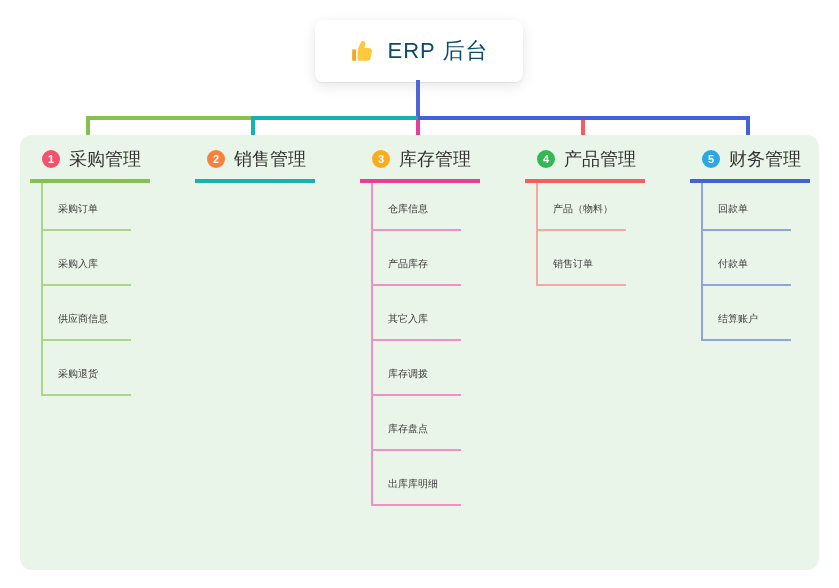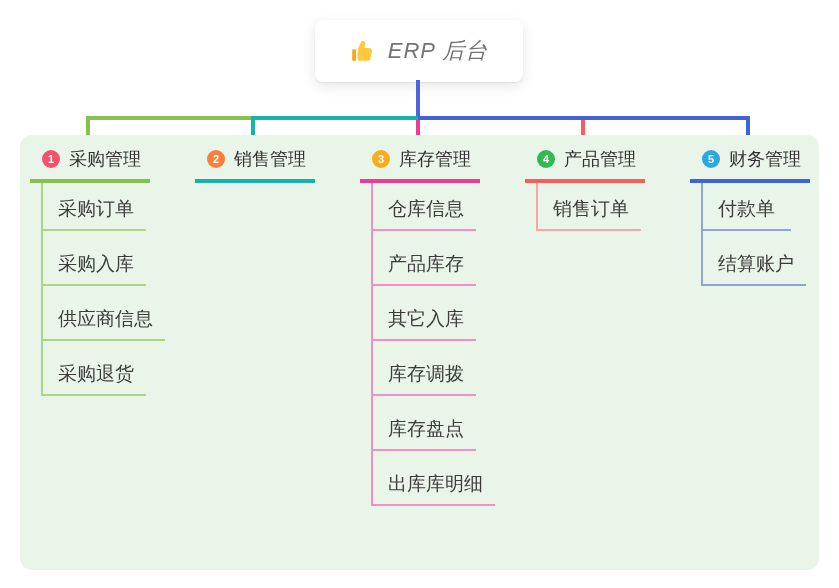--- a/index.html
+++ b/index.html
@@ -7,21 +7,21 @@
   body { font-family: "Liberation Sans", "DejaVu Sans", sans-serif; }
 
   .canvas { position:relative; width:839px; height:588px; background:#fff; overflow:hidden; }
 
   
   .root-node {
     position:absolute; left:315px; top:20px; width:208px; height:62px;
     background:#fff; border-radius:8px;
     box-shadow:0 1px 2px rgba(0,0,0,.06), 0 4px 14px rgba(0,0,0,.10);
     display:flex; align-items:center; justify-content:center; gap:12px;
-    font-size:22px; color:#737373; letter-spacing:1px;font-style:italic;
+    font-size:22px; color:#0c4a6e; letter-spacing:1px;
   }
   .thumb-icon { width:26px; height:26px; flex:none; display:inline-flex; }
 
   
   .line { position:absolute; }
   .root-vline { left:416px; top:80px; width:4px; height:40px; }
   .seg { top:116px; height:4px; }
   .seg-0 { left:86px;  width:167px; }
   .seg-1 { left:253px; width:165px; }
   .seg-2 { left:418px; width:332px; }
@@ -50,21 +50,21 @@
     width:18px; height:18px; border-radius:50%; flex:none;
     background:var(--cc); color:#ffffff;
     font-size:11px; font-weight:bold;
     display:flex; align-items:center; justify-content:center;
   }
   .children { margin-left:11px; border-left:2px solid var(--lc); width:max-content; }
   .child {
     width:max-content; min-width:88px;
     padding:24px 12px 11px 15px;
     border-bottom:2px solid var(--lc);
-    font-size:19px; line-height:18px; color:#3c3c3c; white-space:nowrap;
+    font-size:10px; line-height:18px; color:#3c3c3c; white-space:nowrap;
   }
   .child:first-child { padding-top:17px; }
 </style>
 </head>
 <body>
 
 <div class="canvas">
 
   <div class="root-node">
     <span class="thumb-icon">
@@ -118,28 +118,30 @@
           <div class="child"><span>库存盘点</span></div>
           <div class="child"><span>出库库明细</span></div>
         </div>
     </div>
       <div class="branch" style="left: 505px; --c: #F75D5D; --cc: #33B852; --lc: #F9A5A5;">
       <div class="branch-header">
         <span class="num-badge">4</span>
         <span class="branch-label">产品管理</span>
       </div>
       <div class="children">
+          <div class="child"><span>产品（物料）</span></div>
           <div class="child"><span>销售订单</span></div>
         </div>
     </div>
       <div class="branch" style="left: 670px; --c: #4263D7; --cc: #2CA8E0; --lc: #90A3DF;">
       <div class="branch-header">
         <span class="num-badge">5</span>
         <span class="branch-label">财务管理</span>
       </div>
       <div class="children">
+          <div class="child"><span>回款单</span></div>
           <div class="child"><span>付款单</span></div>
           <div class="child"><span>结算账户</span></div>
         </div>
     </div>
     </div>
 
 </div>
 
 </body></html>

